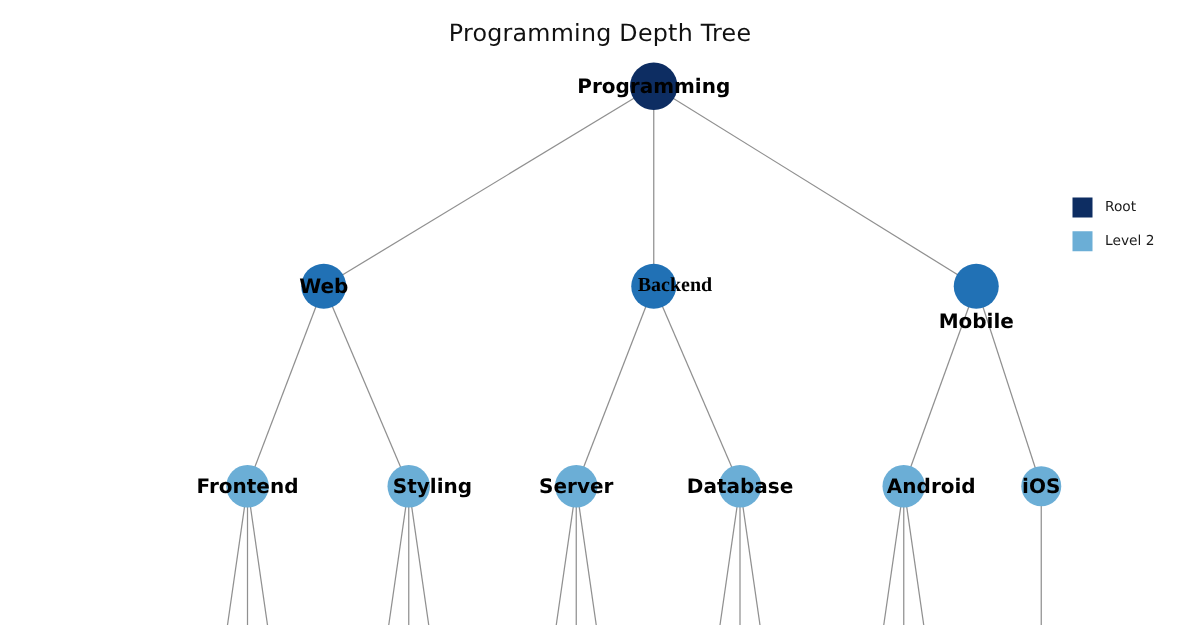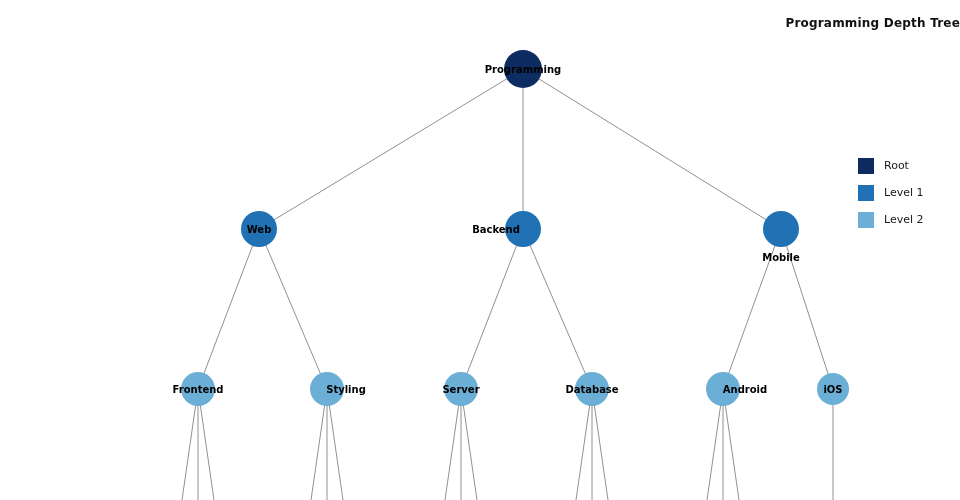--- a/index.html
+++ b/index.html
@@ -17,37 +17,37 @@
     position: relative;
     width: 960px;
     height: 500px;
     background: #ffffff;
   }
   #title {
     position: absolute;
     left: 0;
     top: 16px;
     width: 960px;
-    text-align: right;
-    font-size: 12px;
-    font-weight: bold;
+    text-align: center;
+    font-size: 19px;
+    font-weight: normal;
     color: #111111;
     letter-spacing: 0.2px;
   }
   #tree-canvas {
     position: absolute;
     left: 0;
     top: 0;
     width: 960px;
     height: 500px;
   }
   .node-label {
     position: absolute;
     transform: translate(-50%, -50%);
-    font-size: 10px;
+    font-size: 16px;
     font-weight: bold;
     color: #000000;
     white-space: nowrap;
     pointer-events: none;
   }
   #legend {
     position: absolute;
     left: 858px;
     top: 152px;
     width: 96px;
@@ -116,38 +116,34 @@
         <circle cx="461" cy="389" r="17" fill="#6baed6"></circle>
         <circle cx="592" cy="389" r="17" fill="#6baed6"></circle>
         <circle cx="723" cy="389" r="17" fill="#6baed6"></circle>
         <circle cx="833" cy="389" r="16" fill="#6baed6"></circle>
       </g>
   </svg>
 
   <div id="label-layer">
       <div class="node-label" style="left: 523px; top: 69px; color: rgb(0, 0, 0);">Programming</div>
       <div class="node-label" style="left: 259px; top: 229px; color: rgb(0, 0, 0);">Web</div>
-      <div class="node-label" style="left: 496px; top: 229px; color: rgb(0, 0, 0);">Backend</div>
+      <div class="node-label" style="left: 540px; top: 229px; color: rgb(0, 0, 0); font-family: Liberation Serif, serif;">Backend</div>
       <div class="node-label" style="left: 781px; top: 229px; color: rgb(0, 0, 0); margin-top: 28px;">Mobile</div>
       <div class="node-label" style="left: 198px; top: 389px; color: rgb(0, 0, 0);">Frontend</div>
       <div class="node-label" style="left: 327px; top: 389px; color: rgb(0, 0, 0); margin-left: 19px;">Styling</div>
       <div class="node-label" style="left: 461px; top: 389px; color: rgb(0, 0, 0);">Server</div>
       <div class="node-label" style="left: 592px; top: 389px; color: rgb(0, 0, 0);">Database</div>
       <div class="node-label" style="left: 745px; top: 389px; color: rgb(0, 0, 0);">Android</div>
       <div class="node-label" style="left: 833px; top: 389px; color: rgb(0, 0, 0);">iOS</div>
     </div>
 
   <div id="legend">
       <div class="legend-row">
         <span class="legend-swatch" style="background: rgb(13, 45, 98);"></span>
         <span class="legend-text">Root</span>
       </div>
       <div class="legend-row">
-        <span class="legend-swatch" style="background: rgb(33, 113, 181);"></span>
-        <span class="legend-text">Level 1</span>
-      </div>
-      <div class="legend-row">
         <span class="legend-swatch" style="background: rgb(107, 174, 214);"></span>
         <span class="legend-text">Level 2</span>
       </div>
     </div>
 
 </div>
 
 </body></html>

